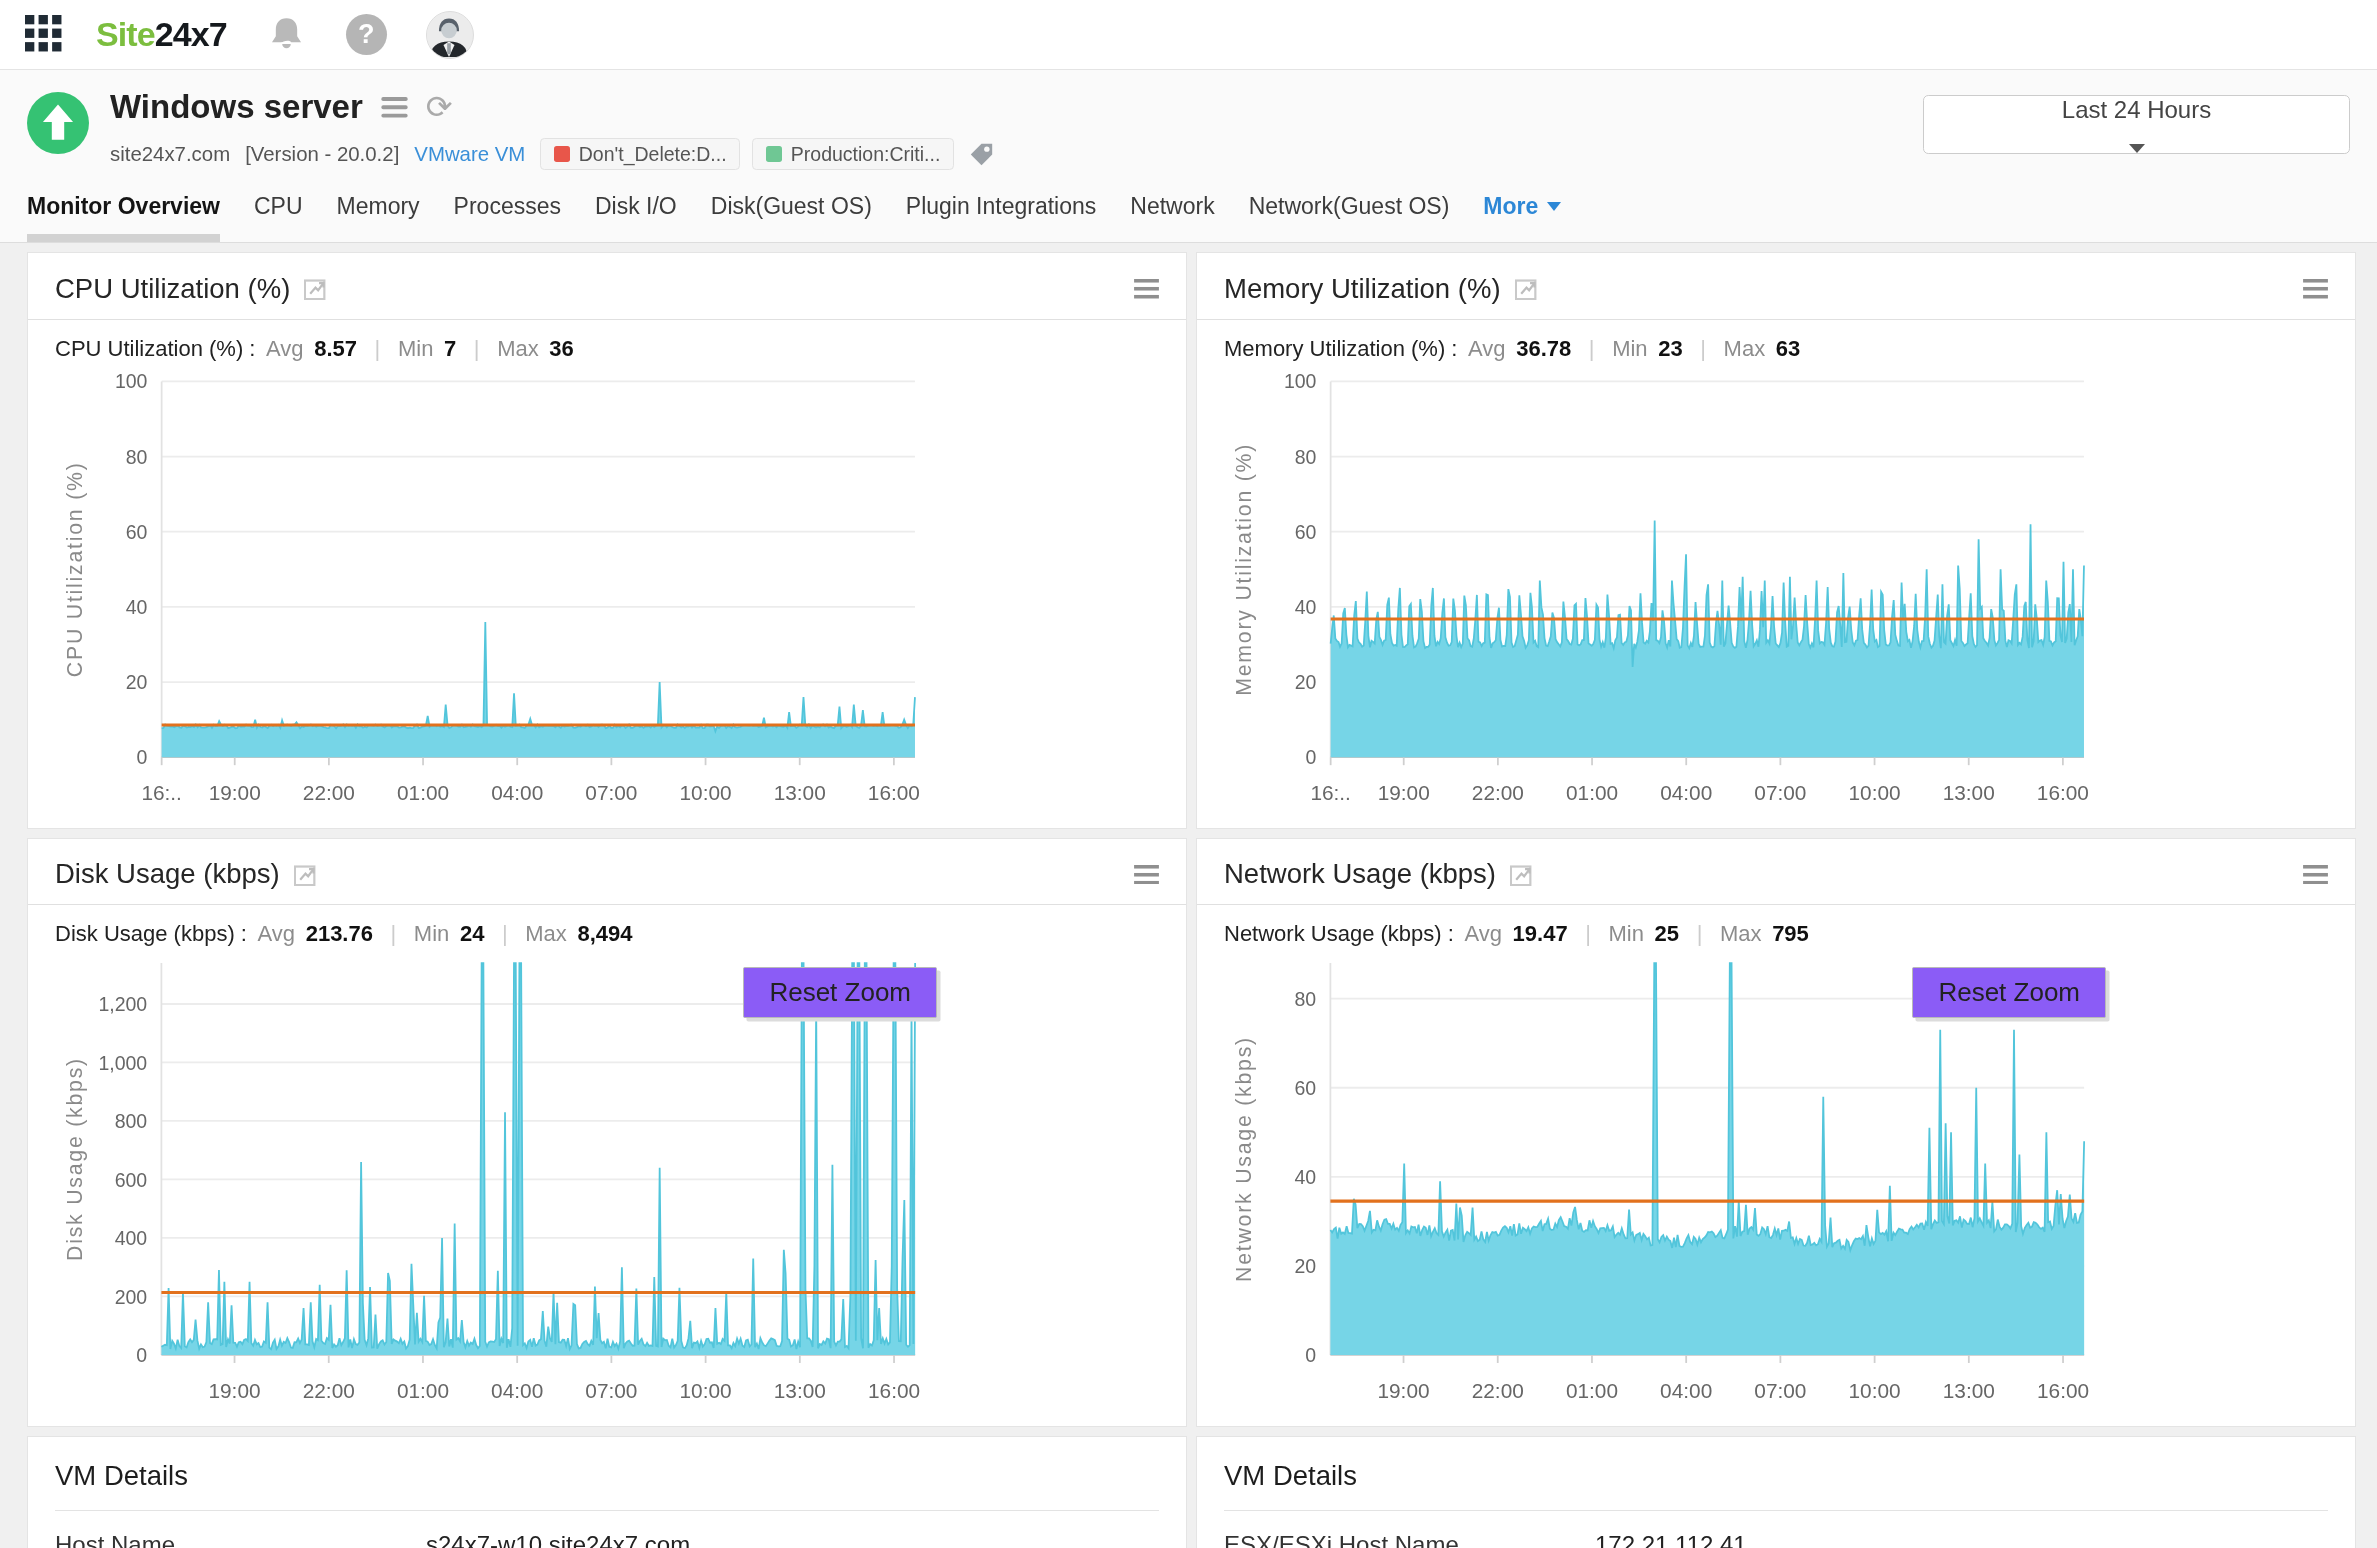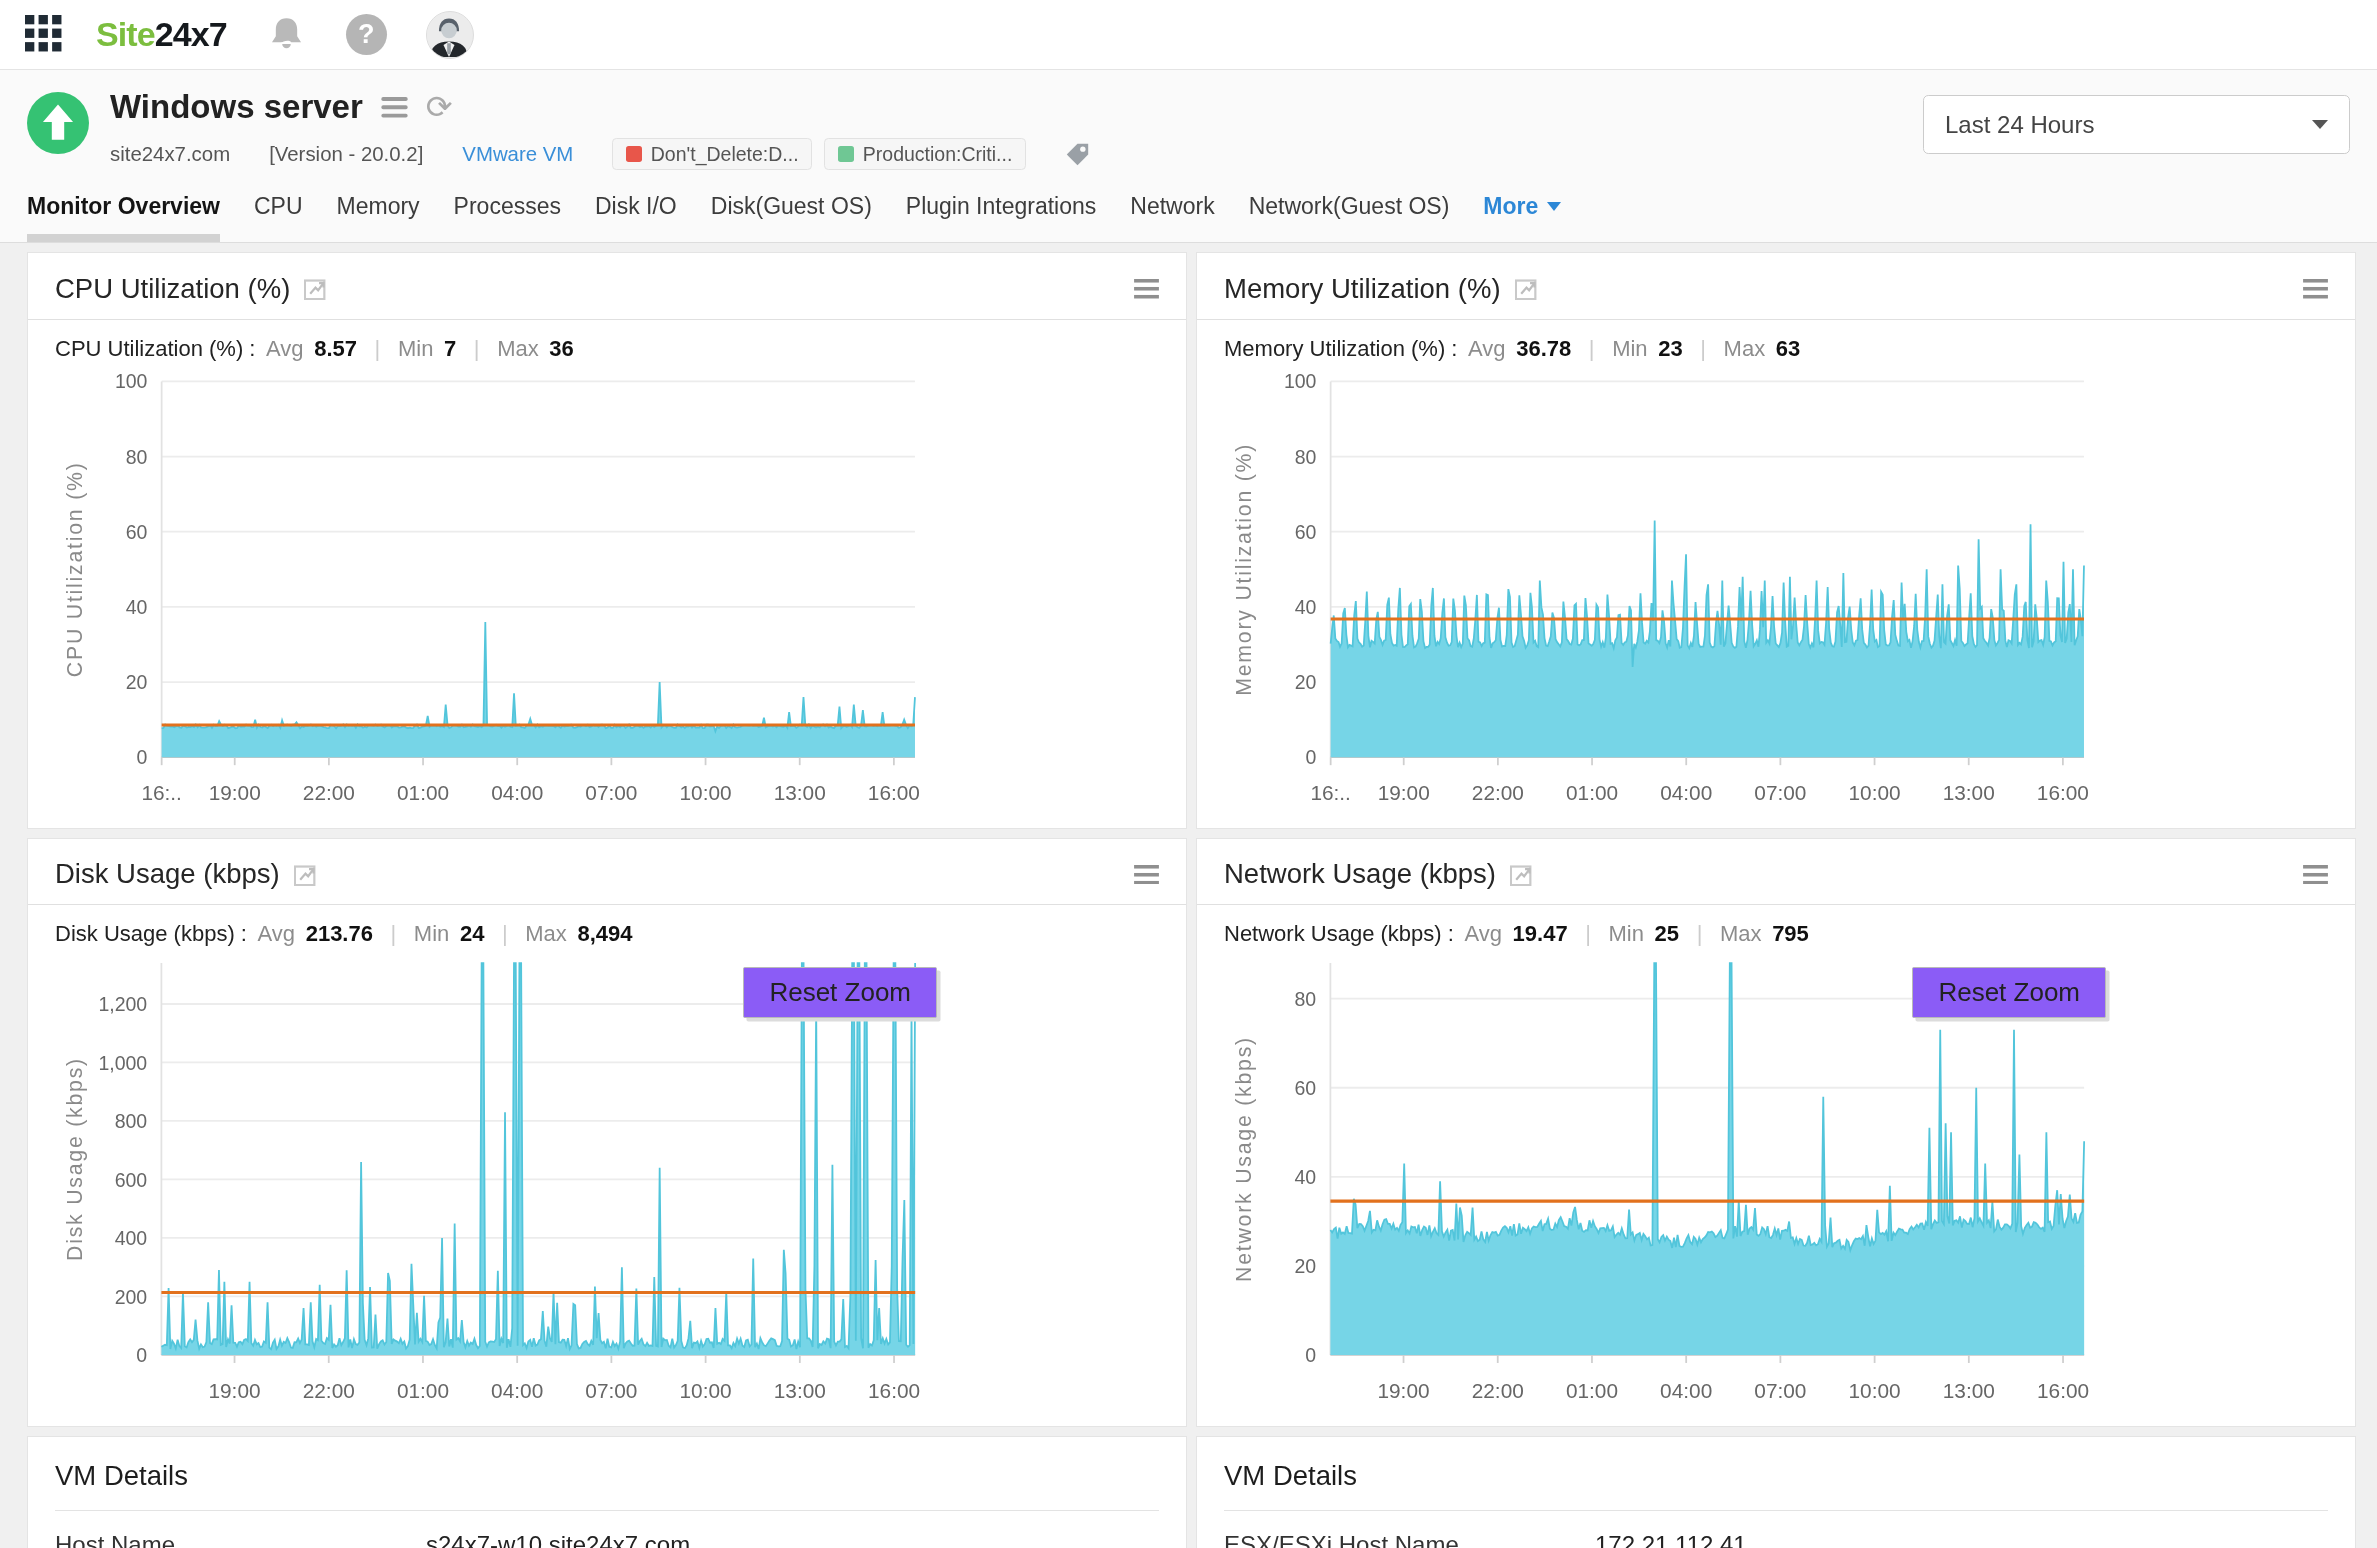--- a/index.html
+++ b/index.html
@@ -23,29 +23,29 @@
               font-size:27px;font-weight:bold;display:flex;align-items:center;justify-content:center;}
   .avatar{width:46px;height:46px;border-radius:50%;border:1.8px solid #ddd;overflow:hidden;background:#ececec;}
   
   .mon-head{background:#fafafa;padding:18px 27px 0;border-bottom:1.8px solid #ddd;}
   .mh-top{display:flex;align-items:flex-start;}
   .status{width:62px;height:62px;border-radius:50%;display:flex;align-items:center;justify-content:center;margin-right:21px;margin-top:3.5px;}
   .mh-mid{flex:1;}
   .title-row{display:flex;align-items:center;gap:18px;}
   .mon-title{margin:0;font-size:33px;font-weight:600;color:#222;}
   .gicon{color:#9a9a9a;cursor:pointer;display:flex;align-items:center;}
-  .meta-row{display:flex;align-items:center;gap:39px;margin-top:12.4px;font-size:20.4px;color:#555;}
+  .meta-row{display:flex;align-items:center;gap:15px;margin-top:12.4px;font-size:20.4px;color:#555;}
   .vm-link{color:#3a8fd8;cursor:pointer;}
   .tags{display:flex;gap:12.4px;align-items:center;}
   .tag-chip{display:flex;align-items:center;gap:9px;background:#f6f6f6;border:1.8px solid #e2e2e2;
             border-radius:4.4px;padding:3.5px 12.4px;font-size:19.5px;color:#555;cursor:pointer;}
   .tag-sq{width:16px;height:16px;border-radius:2.7px;display:inline-block;}
   .timesel{width:383px;height:57px;border:1.8px solid #ccc;border-radius:5.3px;background:#fff;
            display:flex;align-items:center;justify-content:space-between;padding:0 21px;
-           font-size:24px;color:#444;cursor:pointer;margin-top:7px;}
+           font-size:24px;color:#444;cursor:pointer;margin-top:7px;flex-direction:column;}
   
   .tabs{display:flex;gap:34px;margin-top:23px;align-items:flex-end;}
   .tab{font-size:23px;color:#3c3c3c;padding-bottom:14px;border-bottom:8px solid transparent;cursor:pointer;white-space:nowrap;}
   .tab.active{font-weight:bold;color:#141414;border-bottom-color:#d2d2d2;}
   .tab.more{color:#2c87d6;font-weight:bold;display:flex;align-items:center;gap:9px;padding-bottom:14px;}
   .caret-blue{width:0;height:0;border-left:7px solid transparent;border-right:7px solid transparent;border-top:9px solid #2c87d6;display:inline-block;}
   
   .grid{display:grid;grid-template-columns:1fr 1fr;gap:9px;padding:9px 27px;}
   .panel{background:#fff;border:0.9px solid #e4e4e4;}
   .p-head{display:flex;align-items:center;padding:19.5px 27px 14px;border-bottom:1.8px solid #e0e0e0;}

